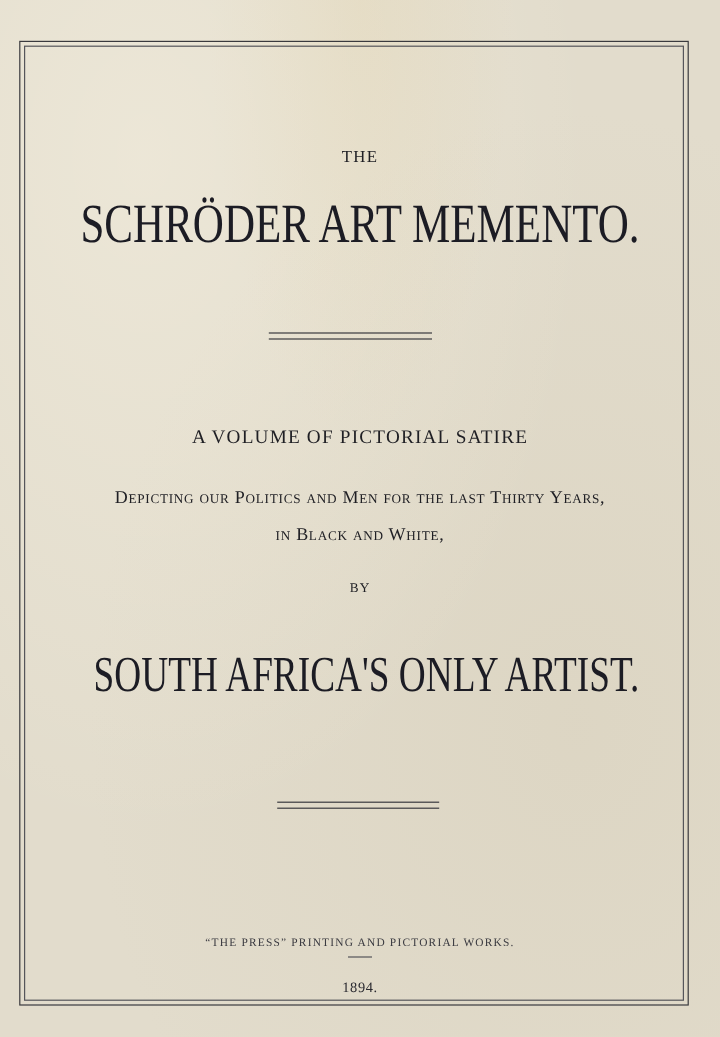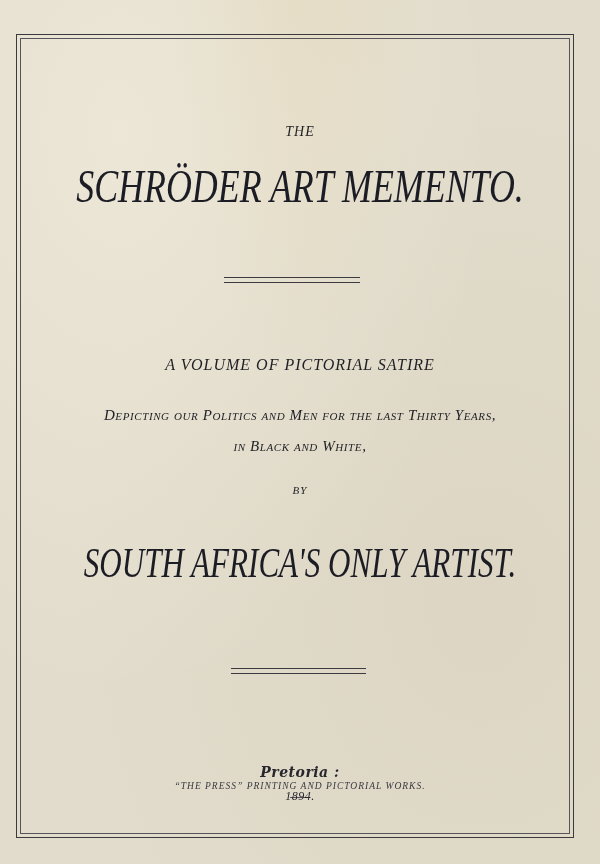--- a/index.html
+++ b/index.html
@@ -15,21 +15,21 @@
       radial-gradient(ellipse at 80% 70%, rgba(205,195,170,0.25), transparent 60%),
       radial-gradient(ellipse at 50% 0%, rgba(220,200,150,0.25), transparent 30%);
     position: relative;
     overflow: hidden;
     color: #1f1f24;
     font-family: "Liberation Serif", "DejaVu Serif", serif;
   }
   .page {
     position: absolute;
     left: 0; top: 0;
-    width: 600px; height: 628px; font-style: italic;
+    width: 600px; height: 628px;
   }
   .border-outer {
     position: absolute;
     left: 16px; top: 34px;
     width: 558px; height: 804px;
     border: 1.5px solid #3a3a3e;
     box-sizing: border-box;
   }
   .border-inner {
     position: absolute;
@@ -113,21 +113,21 @@
     letter-spacing: 1px;
     color: #3a3a40;
   }
   .small-rule {
     position: absolute;
     left: 290px; top: 797px;
     width: 20px;
     border-top: 1px solid #55555a;
   }
   .year {
-    top: 789px;
+    top: 816px;
     font-size: 12px;
     letter-spacing: 0.5px;
     color: #2a2a30;
   }
 </style>
 </head>
 <body>
 
 <div class="page">
   <div class="border-outer"></div>
@@ -140,17 +140,16 @@
 
   <div class="line desc">Depicting our Politics and Men for the last Thirty Years,</div>
   <div class="line subtitle">A VOLUME OF PICTORIAL SATIRE</div>
   <div class="line desc2">in Black and White,</div>
 
   <div class="line by">BY</div>
   <div class="line author">SOUTH AFRICA'S ONLY ARTIST.</div>
 
   <div class="rule rule-2"></div>
 
-  <div class="line place">Pretoria :</div>
   <div class="line printer">“THE PRESS” PRINTING AND PICTORIAL WORKS.</div>
   <div class="small-rule"></div>
   <div class="line year">1894.</div>
 </div>
 
 </body></html>

